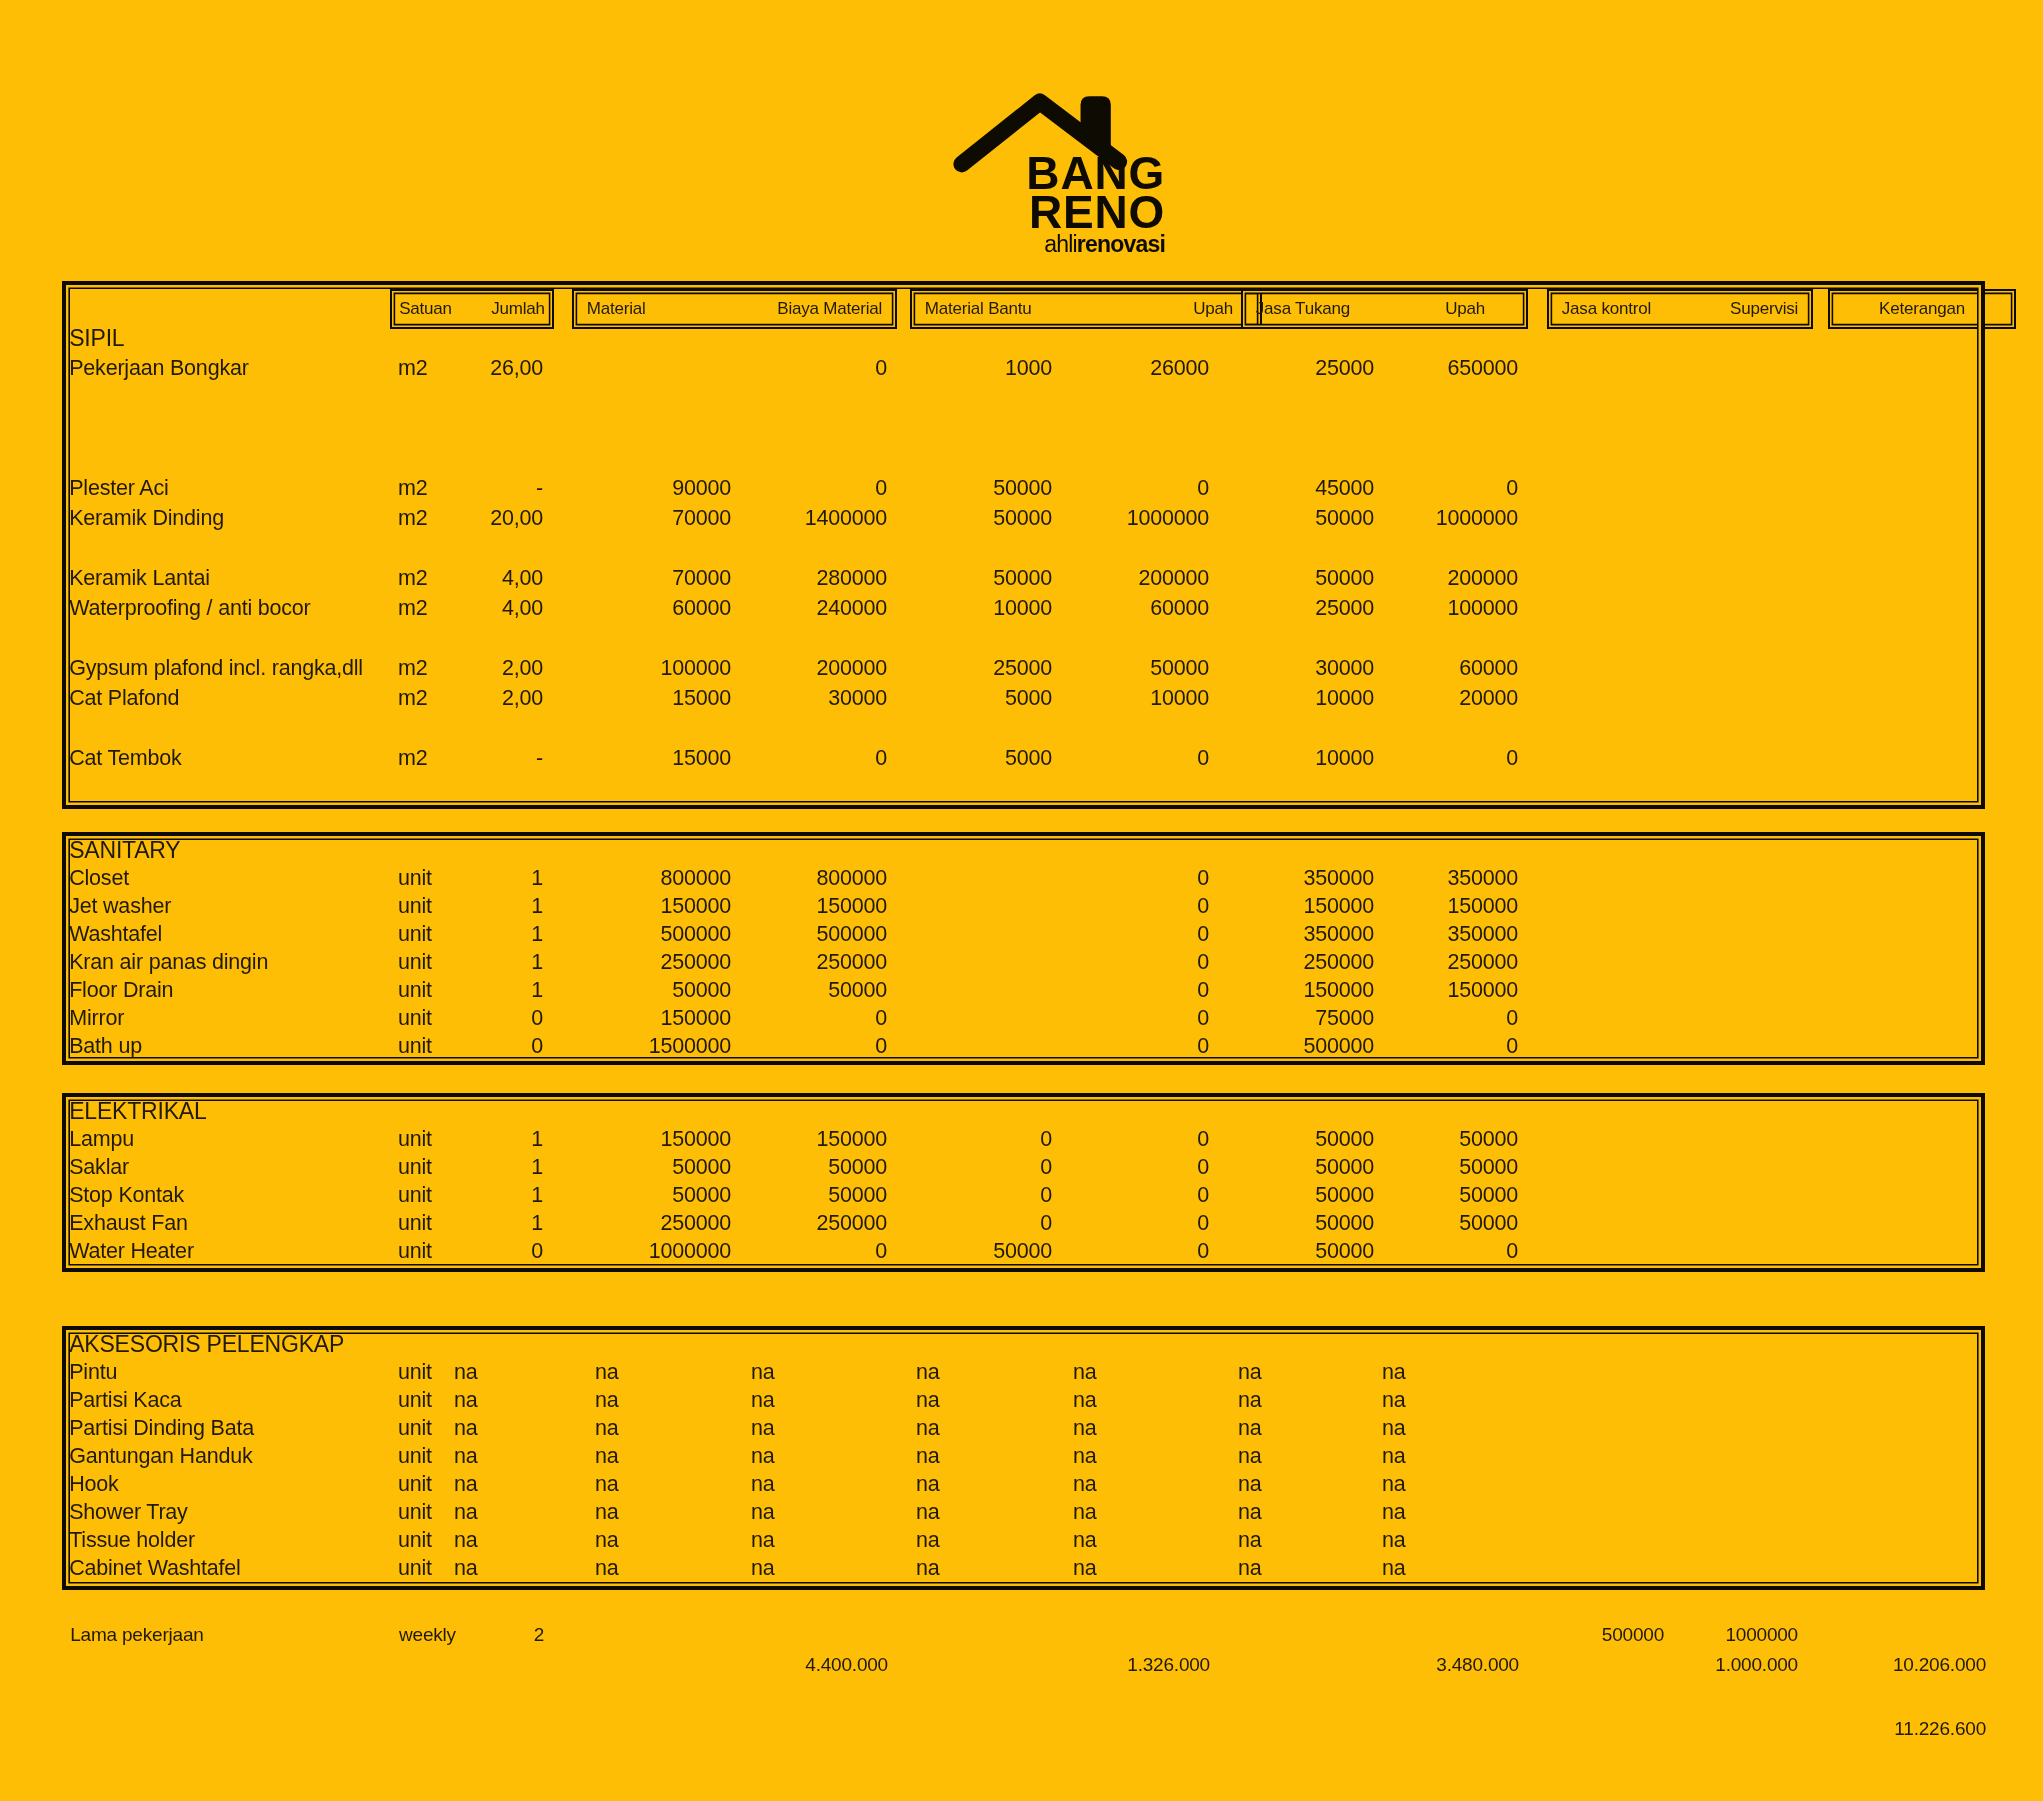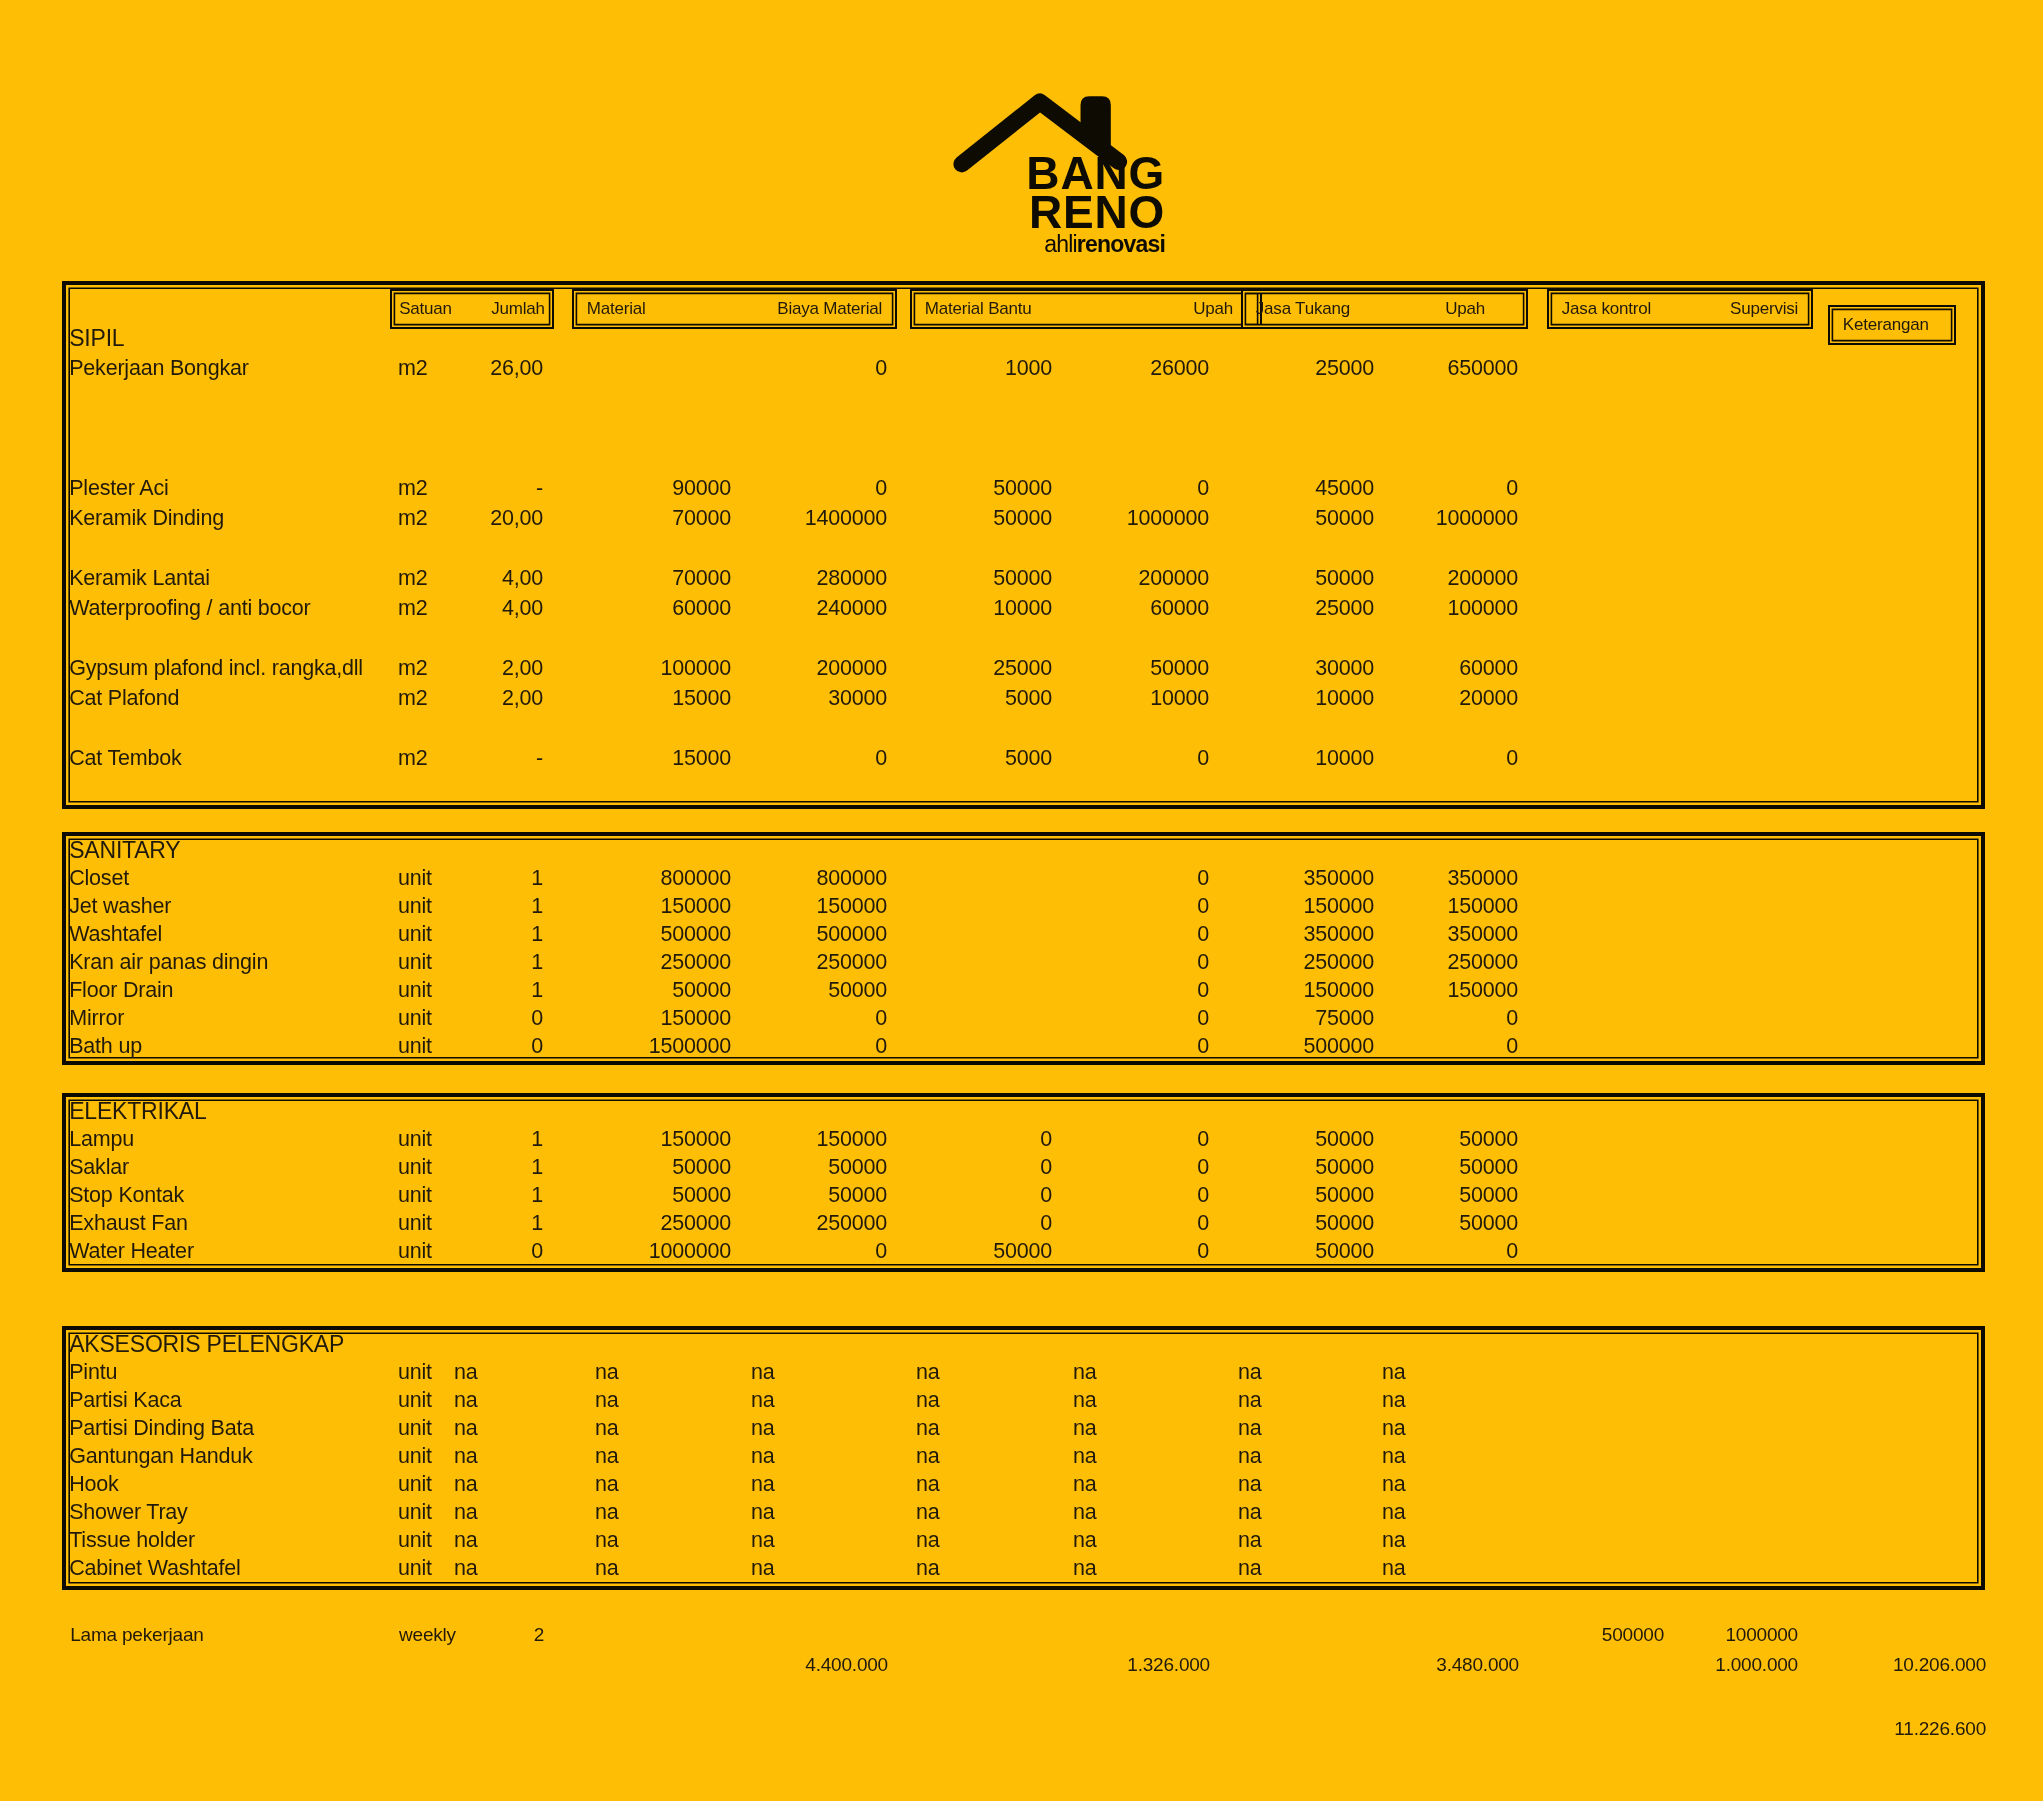--- a/index.html
+++ b/index.html
@@ -23,21 +23,21 @@
   .hbox{position:absolute;top:289px;height:40px;box-sizing:border-box;
         border:2.4px solid var(--line);
         box-shadow:inset 0 0 0 1.6px var(--bg), inset 0 0 0 3.2px var(--line);
         display:flex;align-items:center;justify-content:space-between;
         padding:0 12.8px;font-size:17px;white-space:nowrap;}
   #hb1{left:390px;width:164px;padding:0 7.2px;}
   #hb2{left:572px;width:325px;}
   #hb3{left:910px;width:352px;padding-right:27px;}
   #hb4{left:1241px;width:287px;padding-right:41px;}
   #hb5{left:1547px;width:266px;}
-  #hb6{left:1828px;width:128px;margin-top:16px;}
+  #hb6{left:1828px;width:188px;justify-content:center;}
 
   
   .section{position:absolute;left:62px;width:1923px;box-sizing:border-box;
            border:4.8px solid var(--line);
            box-shadow:inset 0 0 0 2.4px var(--bg), inset 0 0 0 4px var(--line);}
   #sec-sipil{top:281px;height:528px;}
   #sec-sanitary{top:832px;height:233px;}
   #sec-elektrikal{top:1093px;height:179px;}
   #sec-aksesoris{top:1326px;height:264px;}
   .rows{position:absolute;left:0;right:0;top:0;}

